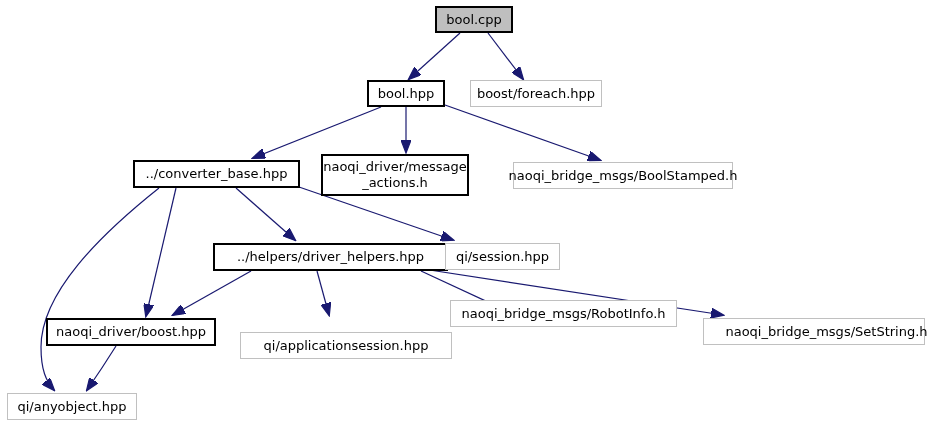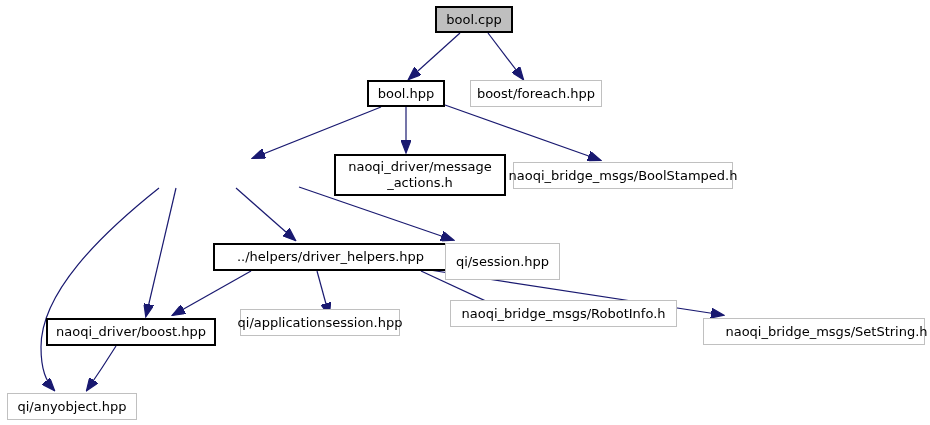--- a/index.html
+++ b/index.html
@@ -77,35 +77,36 @@
     <path d="M423,269 L723,315" marker-end="url(#arrow)"></path>
     <path d="M116,346 C106,362 96,377 87,390" marker-end="url(#arrow)"></path>
   </svg>
 
   <div class="node root" style="left:435px; top:6px; width:78px; height:27px;text-align:right;">bool.cpp</div>
 
   <div class="node link" style="left:367px; top:80px; width:78px; height:27px;">bool.hpp</div>
 
   <div class="node plain" style="left:470px; top:80px; width:132px; height:27px;">boost/foreach.hpp</div>
 
+  <div class="node link" style="left:133px; top:160px; width:167px; height:28px;">../converter_base.hpp</div>
 
-  <div class="node link" style="left:334px; top:154px; width:172px; height:42px;">
+  <div class="node link" style="left:321px; top:154px; width:148px; height:42px;">
     <span>naoqi_driver/message</span>
     <span>_actions.h</span>
   </div>
 
   <div class="node plain" style="left:513px; top:162px; width:220px; height:27px;">naoqi_bridge_msgs/BoolStamped.h</div>
 
   <div class="node link" style="left:213px; top:243px; width:235px; height:28px;">../helpers/driver_helpers.hpp</div>
 
-  <div class="node plain" style="left:445px; top:243px; width:115px; height:37px;">qi/session.hpp</div>
+  <div class="node plain" style="left:445px; top:243px; width:115px; height:27px;">qi/session.hpp</div>
 
   <div class="node link" style="left:46px; top:318px; width:170px; height:28px;">naoqi_driver/boost.hpp</div>
 
-  <div class="node plain" style="left:240px; top:309px; width:160px; height:27px;">qi/applicationsession.hpp</div>
+  <div class="node plain" style="left:240px; top:332px; width:212px; height:27px;">qi/applicationsession.hpp</div>
 
   <div class="node plain" style="left:450px; top:300px; width:227px; height:27px;">naoqi_bridge_msgs/RobotInfo.h</div>
 
   <div class="node plain" style="left:703px; top:318px; width:222px; height:27px;padding-left:25px;">naoqi_bridge_msgs/SetString.h</div>
 
   <div class="node plain" style="left:7px; top:393px; width:130px; height:27px;">qi/anyobject.hpp</div>
 
 </div>
 
 </body></html>

